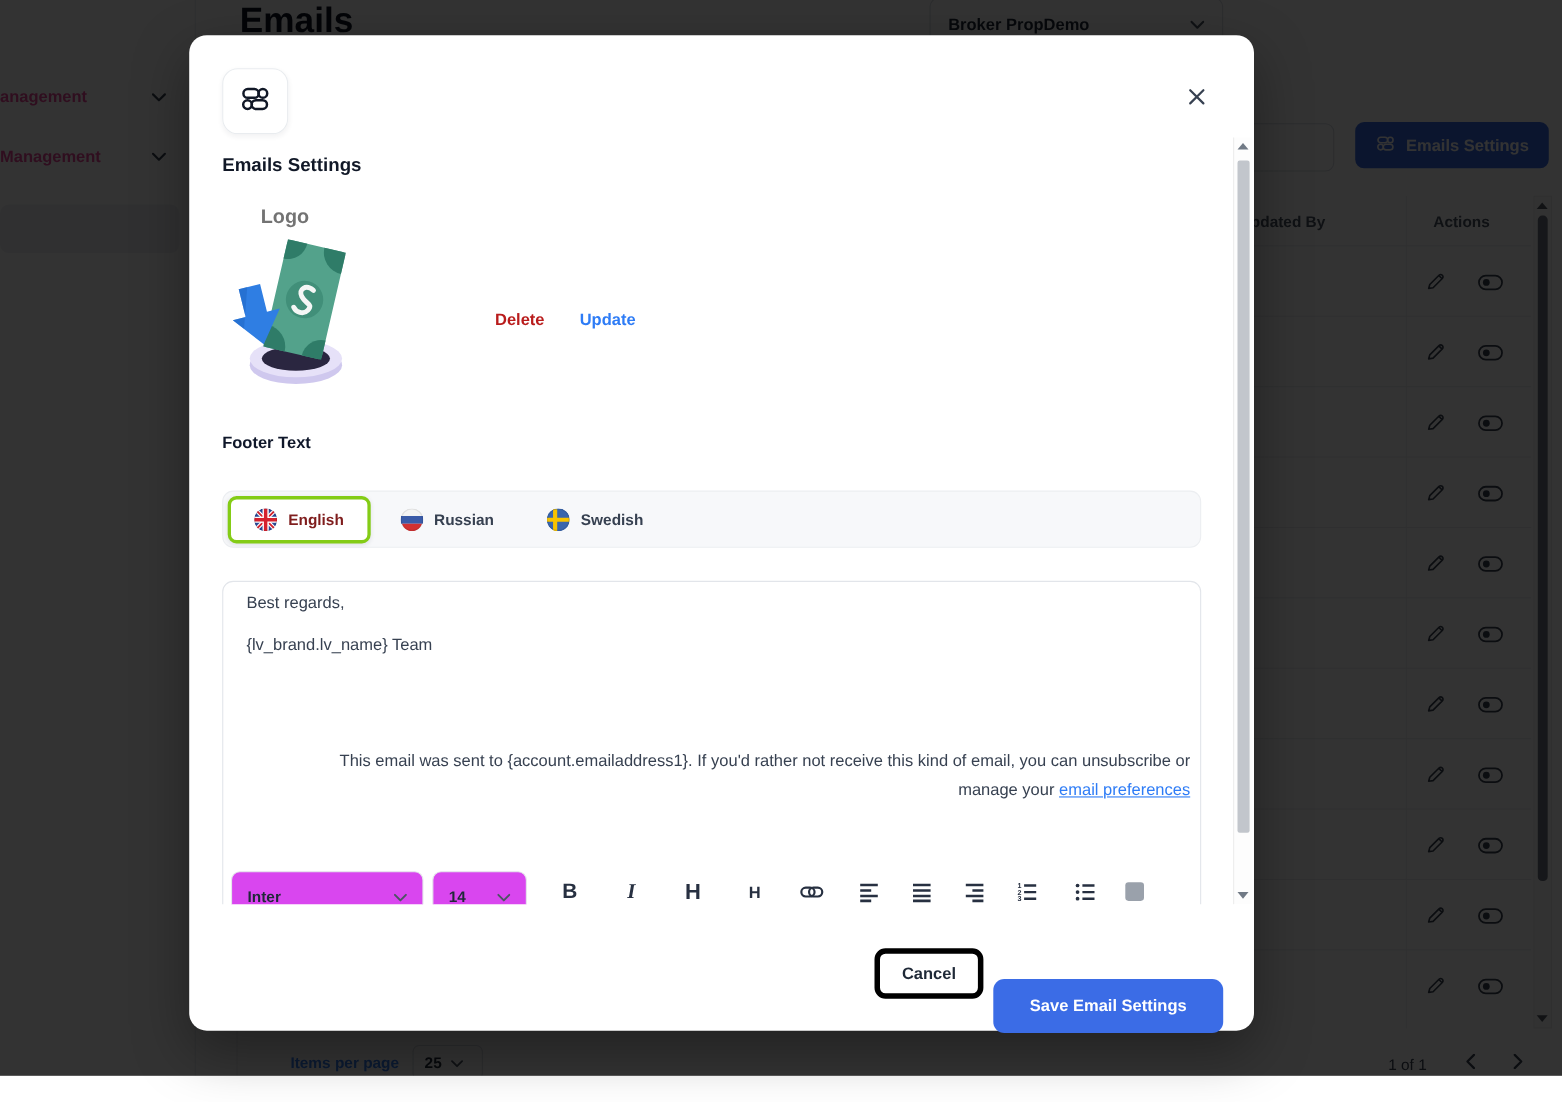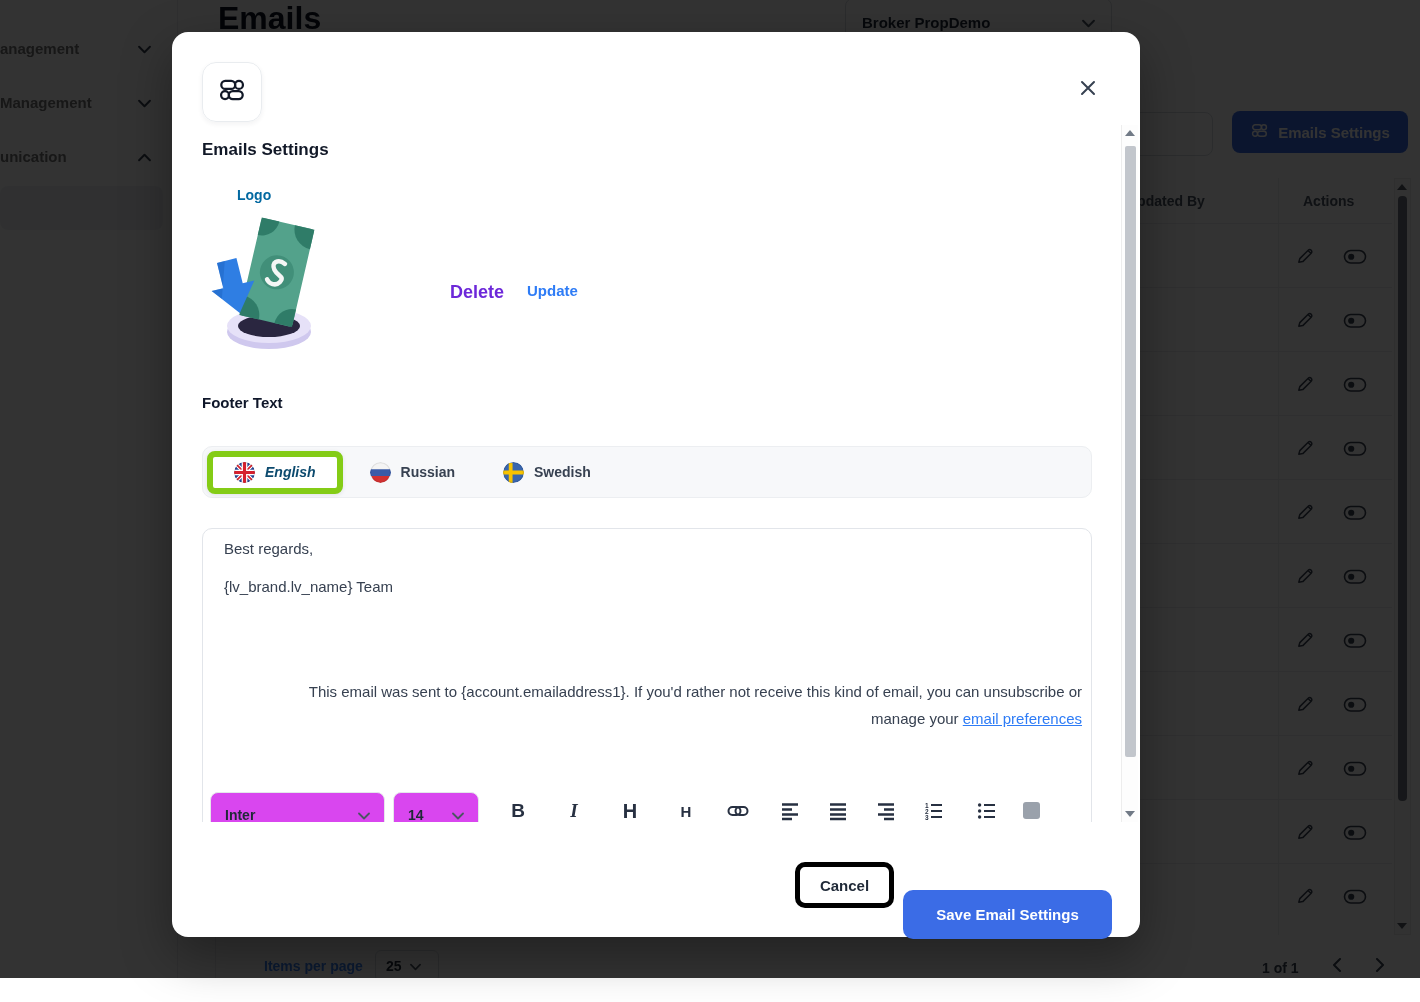--- a/index.html
+++ b/index.html
@@ -1,21 +1,21 @@
 <!DOCTYPE html>
 <html><head>
 <meta charset="utf-8">
 <style>
   * { margin:0; padding:0; box-sizing:border-box; }
   body { background:#fff; font-family:"Liberation Sans","DejaVu Sans",sans-serif; }
   .stage { position:relative; width:1420px; height:1002px; overflow:hidden; background:#fff; }
 
   
   .sidebar { position:absolute; left:0; top:0; width:178px; height:1002px; background:#fff; border-right:1px solid #e8ebef; }
-  .side-item { position:absolute; left:0; width:178px; height:28px; display:flex; align-items:center; color:#737373; font-size:15px; font-weight:700; }
+  .side-item { position:absolute; left:0; width:178px; height:28px; display:flex; align-items:center; color:#ec4899; font-size:15px; font-weight:700;margin-top:40px; }
   .side-item .chev { position:absolute; left:138px; }
   .side-active { position:absolute; left:0; top:186px; width:163px; height:44px; background:#eef1f5; border-radius:8px; }
   .content-edge { position:absolute; left:215px; top:58px; width:1px; height:920px; background:#e9ecef; }
 
   .page-title { position:absolute; left:218px; top:-4px; font-size:32px; line-height:44px; font-weight:700; color:#111827; }
 
   .select-box { position:absolute; background:#fff; border:1px solid #d7dbe2; border-radius:8px; color:#1f2937; font-size:15px; font-weight:600; display:flex; align-items:center; }
   .broker-box { left:845px; top:-2px; width:267px; height:48px; padding:0 16px; }
   .brand-box  { left:1128px; top:6px; width:280px; height:44px; padding:0 22px; }
   .select-box .chev { margin-left:auto; }
@@ -31,44 +31,44 @@
   .row-edit { position:absolute; left:395px; top:22px; cursor:pointer; }
   .row-toggle { position:absolute; left:443px; top:22px; cursor:pointer; }
 
   .tbl-scroll { position:absolute; left:1394px; top:178px; width:17px; height:757px; background:#fafafa; border:1px solid #ececec; }
   .tbl-scroll .thumb { position:absolute; left:3px; top:17px; width:9px; height:605px; background:#6f7680; border-radius:4px; }
   .tri-up   { width:0; height:0; border-left:5px solid transparent; border-right:5px solid transparent; border-bottom:6px solid #555c66; position:absolute; left:2px; top:5px; }
   .tri-down { width:0; height:0; border-left:5px solid transparent; border-right:5px solid transparent; border-top:6px solid #555c66; position:absolute; left:2px; bottom:5px; }
 
   .pag-label { position:absolute; left:264px; top:958px; font-size:14px; font-weight:600; color:#3b82f6; }
   .pag-size { position:absolute; left:375px; top:950px; width:64px; height:32px; border:1px solid #d7dbe2; border-radius:6px; background:#fff; display:flex; align-items:center; padding:0 10px; gap:8px; font-size:14px; font-weight:600; color:#1f2937; cursor:pointer; }
-  .pag-info { position:absolute; left:1262px; top:960px; font-size:14px; font-weight:700; color:#374151; }
+  .pag-info { position:absolute; left:1262px; top:960px; font-size:14px; font-weight:400; color:#374151; }
   .pag-prev { position:absolute; left:1332px; top:958px; cursor:pointer; }
   .pag-next { position:absolute; left:1375px; top:958px; cursor:pointer; }
 
   
   .dim { position:absolute; inset:0; background:rgba(0,0,0,0.8); z-index:10; }
   .bottom-strip { position:absolute; left:0; top:978px; width:1420px; height:24px; background:#fff; z-index:12; }
 
   
   .modal { position:absolute; left:172px; top:32px; width:968px; height:905px; background:#fff; border-radius:16px; z-index:20; box-shadow:0 18px 50px rgba(0,0,0,0.35); }
   .modal-body { position:absolute; left:0; top:0; width:968px; height:790px; overflow:hidden; border-radius:16px 16px 0 0; }
 
   .m-iconbox { position:absolute; left:30px; top:30px; width:60px; height:60px; border:1px solid #e9ecef; border-radius:14px; box-shadow:0 2px 5px rgba(30,41,59,0.06); display:flex; align-items:center; justify-content:center; }
   .m-close { position:absolute; left:900px; top:40px; width:32px; height:32px; display:flex; align-items:center; justify-content:center; cursor:pointer; }
   .m-title { position:absolute; left:30px; top:108px; font-size:17px; font-weight:700; color:#111827; }
-  .m-logo-label { position:absolute; left:30px; top:155px; font-size:14px; font-weight:600; color:#0369a1;padding-left:35px; }
+  .m-logo-label { position:absolute; left:30px; top:155px; font-size:18px; font-weight:600; color:#737373;padding-left:35px; }
   .m-logo { position:absolute; left:33px; top:184px; }
-  .m-delete { position:absolute; left:278px; top:250px; font-size:18px; font-weight:700; color:#6d28d9; cursor:pointer; }
+  .m-delete { position:absolute; left:278px; top:250px; font-size:15px; font-weight:700; color:#b91c1c; cursor:pointer; }
   .m-update { position:absolute; left:355px; top:250px; font-size:15px; font-weight:700; color:#2e7cf6; cursor:pointer; }
   .m-footer-label { position:absolute; left:30px; top:362px; font-size:15px; font-weight:700; color:#0f172a; }
 
   .lang-bar { position:absolute; left:30px; top:414px; width:890px; height:52px; background:#f7f8fa; border:1px solid #eceef1; border-radius:10px; display:flex; align-items:center; padding:4px; gap:6px; }
   .lang-tab { height:43px; display:flex; align-items:center; gap:10px; padding:0 21px; border-radius:8px; font-size:14px; font-weight:600; color:#374151; cursor:pointer; }
-  .lang-tab.active { background:#fff; border:6px solid #84cc16; box-shadow:0 1px 4px rgba(30,41,59,0.10); color:#0c4a6e;font-style:italic; }
+  .lang-tab.active { background:#fff; border:3px solid #84cc16; box-shadow:0 1px 4px rgba(30,41,59,0.10); color:#7f1d1d; }
   .flag { width:21px; height:21px; border-radius:50%; overflow:hidden; flex:0 0 auto; }
 
   .editor { position:absolute; left:30px; top:496px; width:890px; height:400px; border:1px solid #e2e5ea; border-radius:10px; background:#fff; }
   .ed-line1 { position:absolute; left:52px; top:508px; font-size:15px; color:#374151; }
   .ed-line2 { position:absolute; left:52px; top:546px; font-size:15px; color:#374151; }
   .ed-center { position:absolute; left:40px; top:646px; width:870px; text-align:right; font-size:15px; line-height:27px; color:#374151; }
   .ed-center a { color:#2e7cf6; text-decoration:underline; cursor:pointer; }
 
   .tb-select { position:absolute; background:#d946ef; border:1px solid #e5e7eb; border-radius:8px; display:flex; align-items:center; padding:0 14px; font-size:14px; font-weight:600; color:#1f2937; cursor:pointer; }
   .tb-font { left:38px; top:760px; width:175px; height:46px; }

